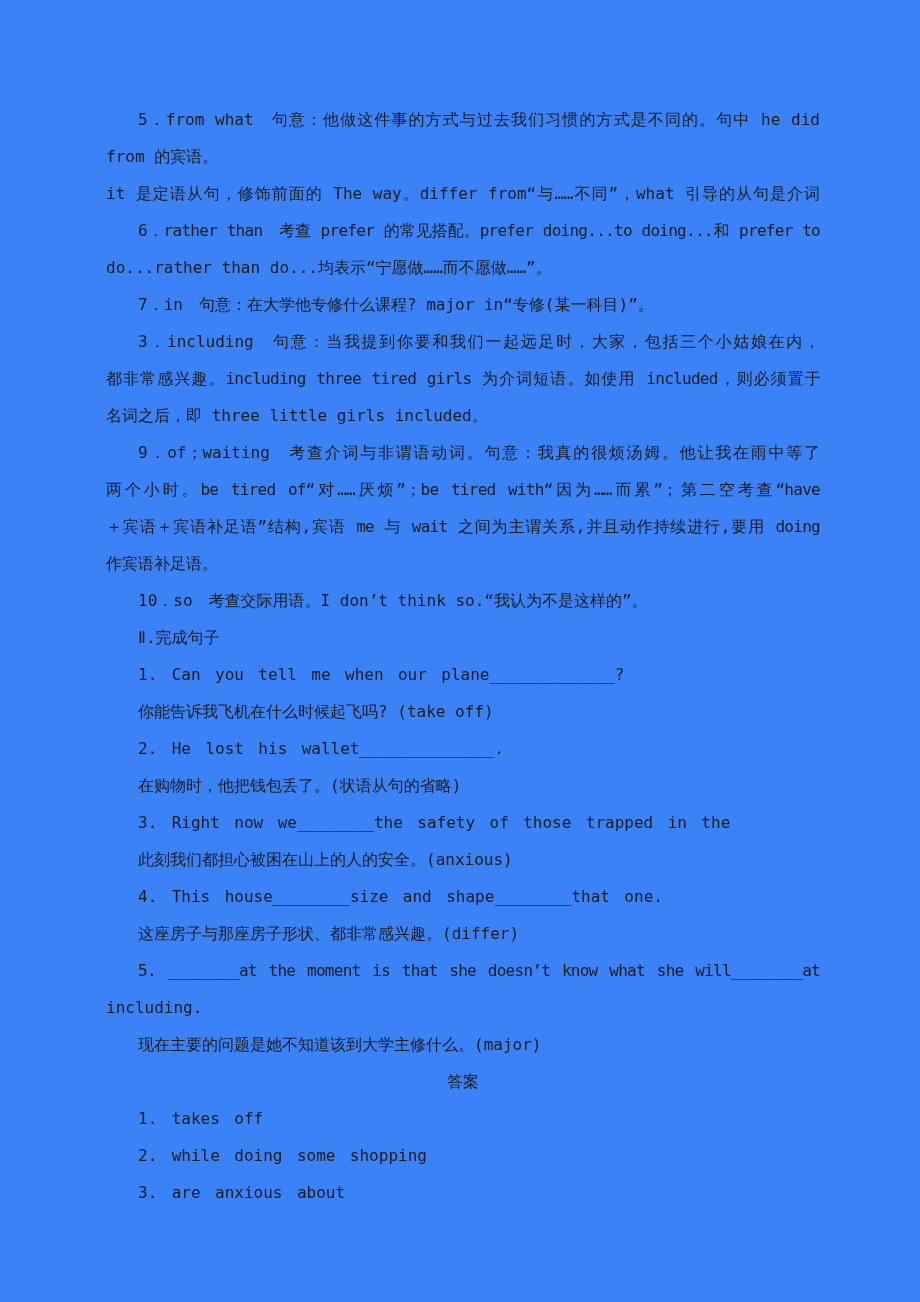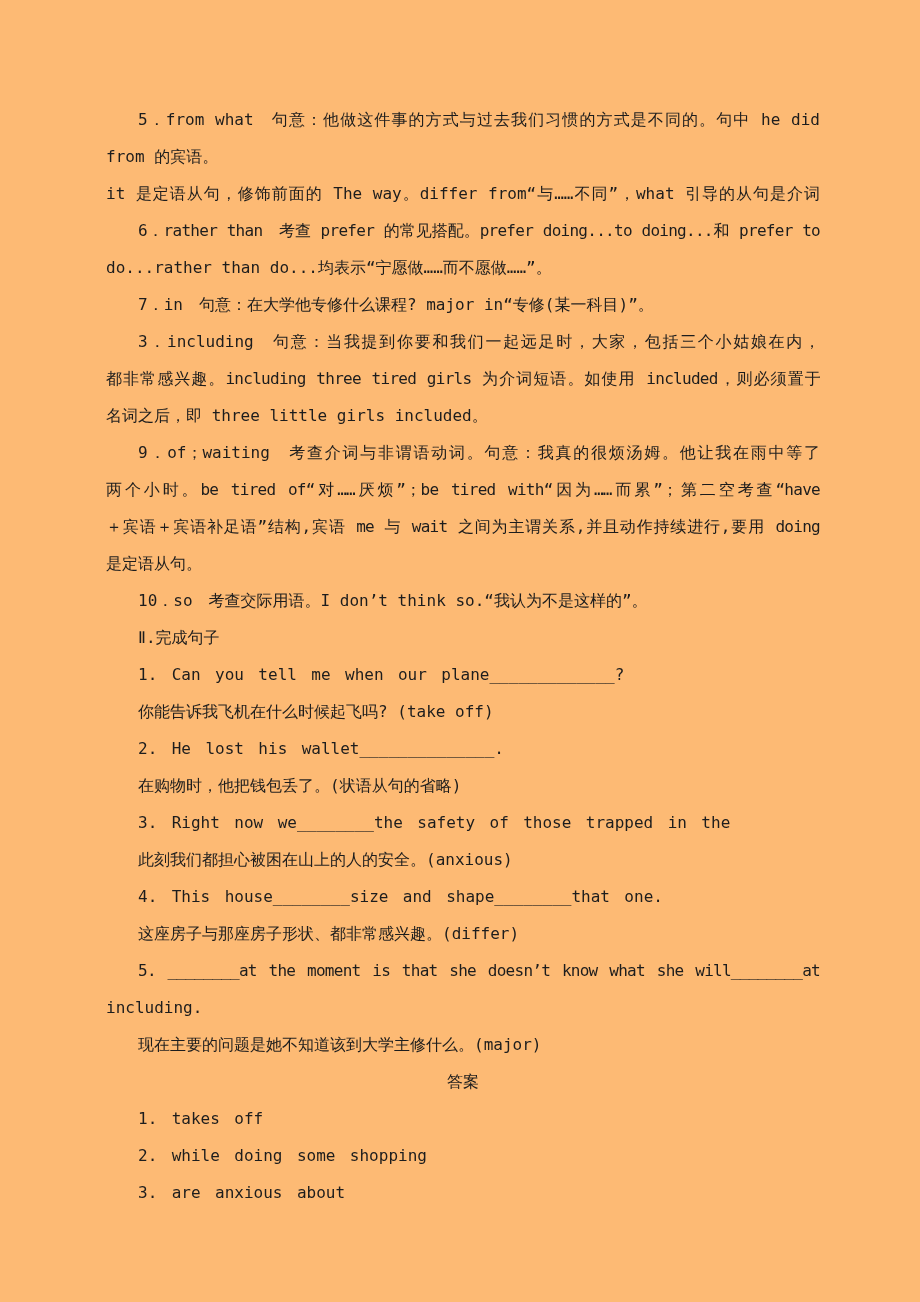--- a/index.html
+++ b/index.html
@@ -39,35 +39,35 @@
   .ln.center {
     text-align: left;
     text-align-last: center;
     text-indent: 0;
   }
   .ln.spaced { word-spacing: 0.3em; }
 </style>
 </head>
 <body>
 
-<div class="page" style="background: #fdba74; color: rgb(29, 29, 29);">
+<div class="page" style="background: #3b82f6; color: rgb(29, 29, 29);">
   <div class="doc-body">
       <div class="ln indent jst">5．from what　句意：他做这件事的方式与过去我们习惯的方式是不同的。句中 he did</div>
       <div class="ln">from 的宾语。</div>
       <div class="ln jst">it 是定语从句，修饰前面的 The way。differ from“与……不同”，what 引导的从句是介词</div>
       <div class="ln indent jst tight">6．rather than　考查 prefer 的常见搭配。prefer doing...to doing...和 prefer to</div>
       <div class="ln">do...rather than do...均表示“宁愿做……而不愿做……”。</div>
       <div class="ln indent">7．in　句意：在大学他专修什么课程? major in“专修(某一科目)”。</div>
       <div class="ln indent jst">3．including　句意：当我提到你要和我们一起远足时，大家，包括三个小姑娘在内，</div>
       <div class="ln jst tight">都非常感兴趣。including three tired girls 为介词短语。如使用 included，则必须置于</div>
       <div class="ln">名词之后，即 three little girls included。</div>
       <div class="ln indent jst">9．of；waiting　考查介词与非谓语动词。句意：我真的很烦汤姆。他让我在雨中等了</div>
       <div class="ln jst tight">两个小时。be tired of“对……厌烦”；be tired with“因为……而累”；第二空考查“have</div>
       <div class="ln jst tight">＋宾语＋宾语补足语”结构,宾语 me 与 wait 之间为主谓关系,并且动作持续进行,要用 doing</div>
-      <div class="ln">是定语从句。</div>
+      <div class="ln">作宾语补足语。</div>
       <div class="ln indent">10．so　考查交际用语。I don’t think so.“我认为不是这样的”。</div>
       <div class="ln indent">Ⅱ.完成句子</div>
       <div class="ln indent spaced">1. Can you tell me when our plane_____________?</div>
       <div class="ln indent">你能告诉我飞机在什么时候起飞吗? (take off)</div>
       <div class="ln indent spaced">2. He lost his wallet______________.</div>
       <div class="ln indent">在购物时，他把钱包丢了。(状语从句的省略)</div>
       <div class="ln indent spaced">3. Right now we________the safety of those trapped in the mountain.</div>
       <div class="ln indent">此刻我们都担心被困在山上的人的安全。(anxious)</div>
       <div class="ln indent spaced">4. This house________size and shape________that one.</div>
       <div class="ln indent">这座房子与那座房子形状、都非常感兴趣。(differ)</div>

